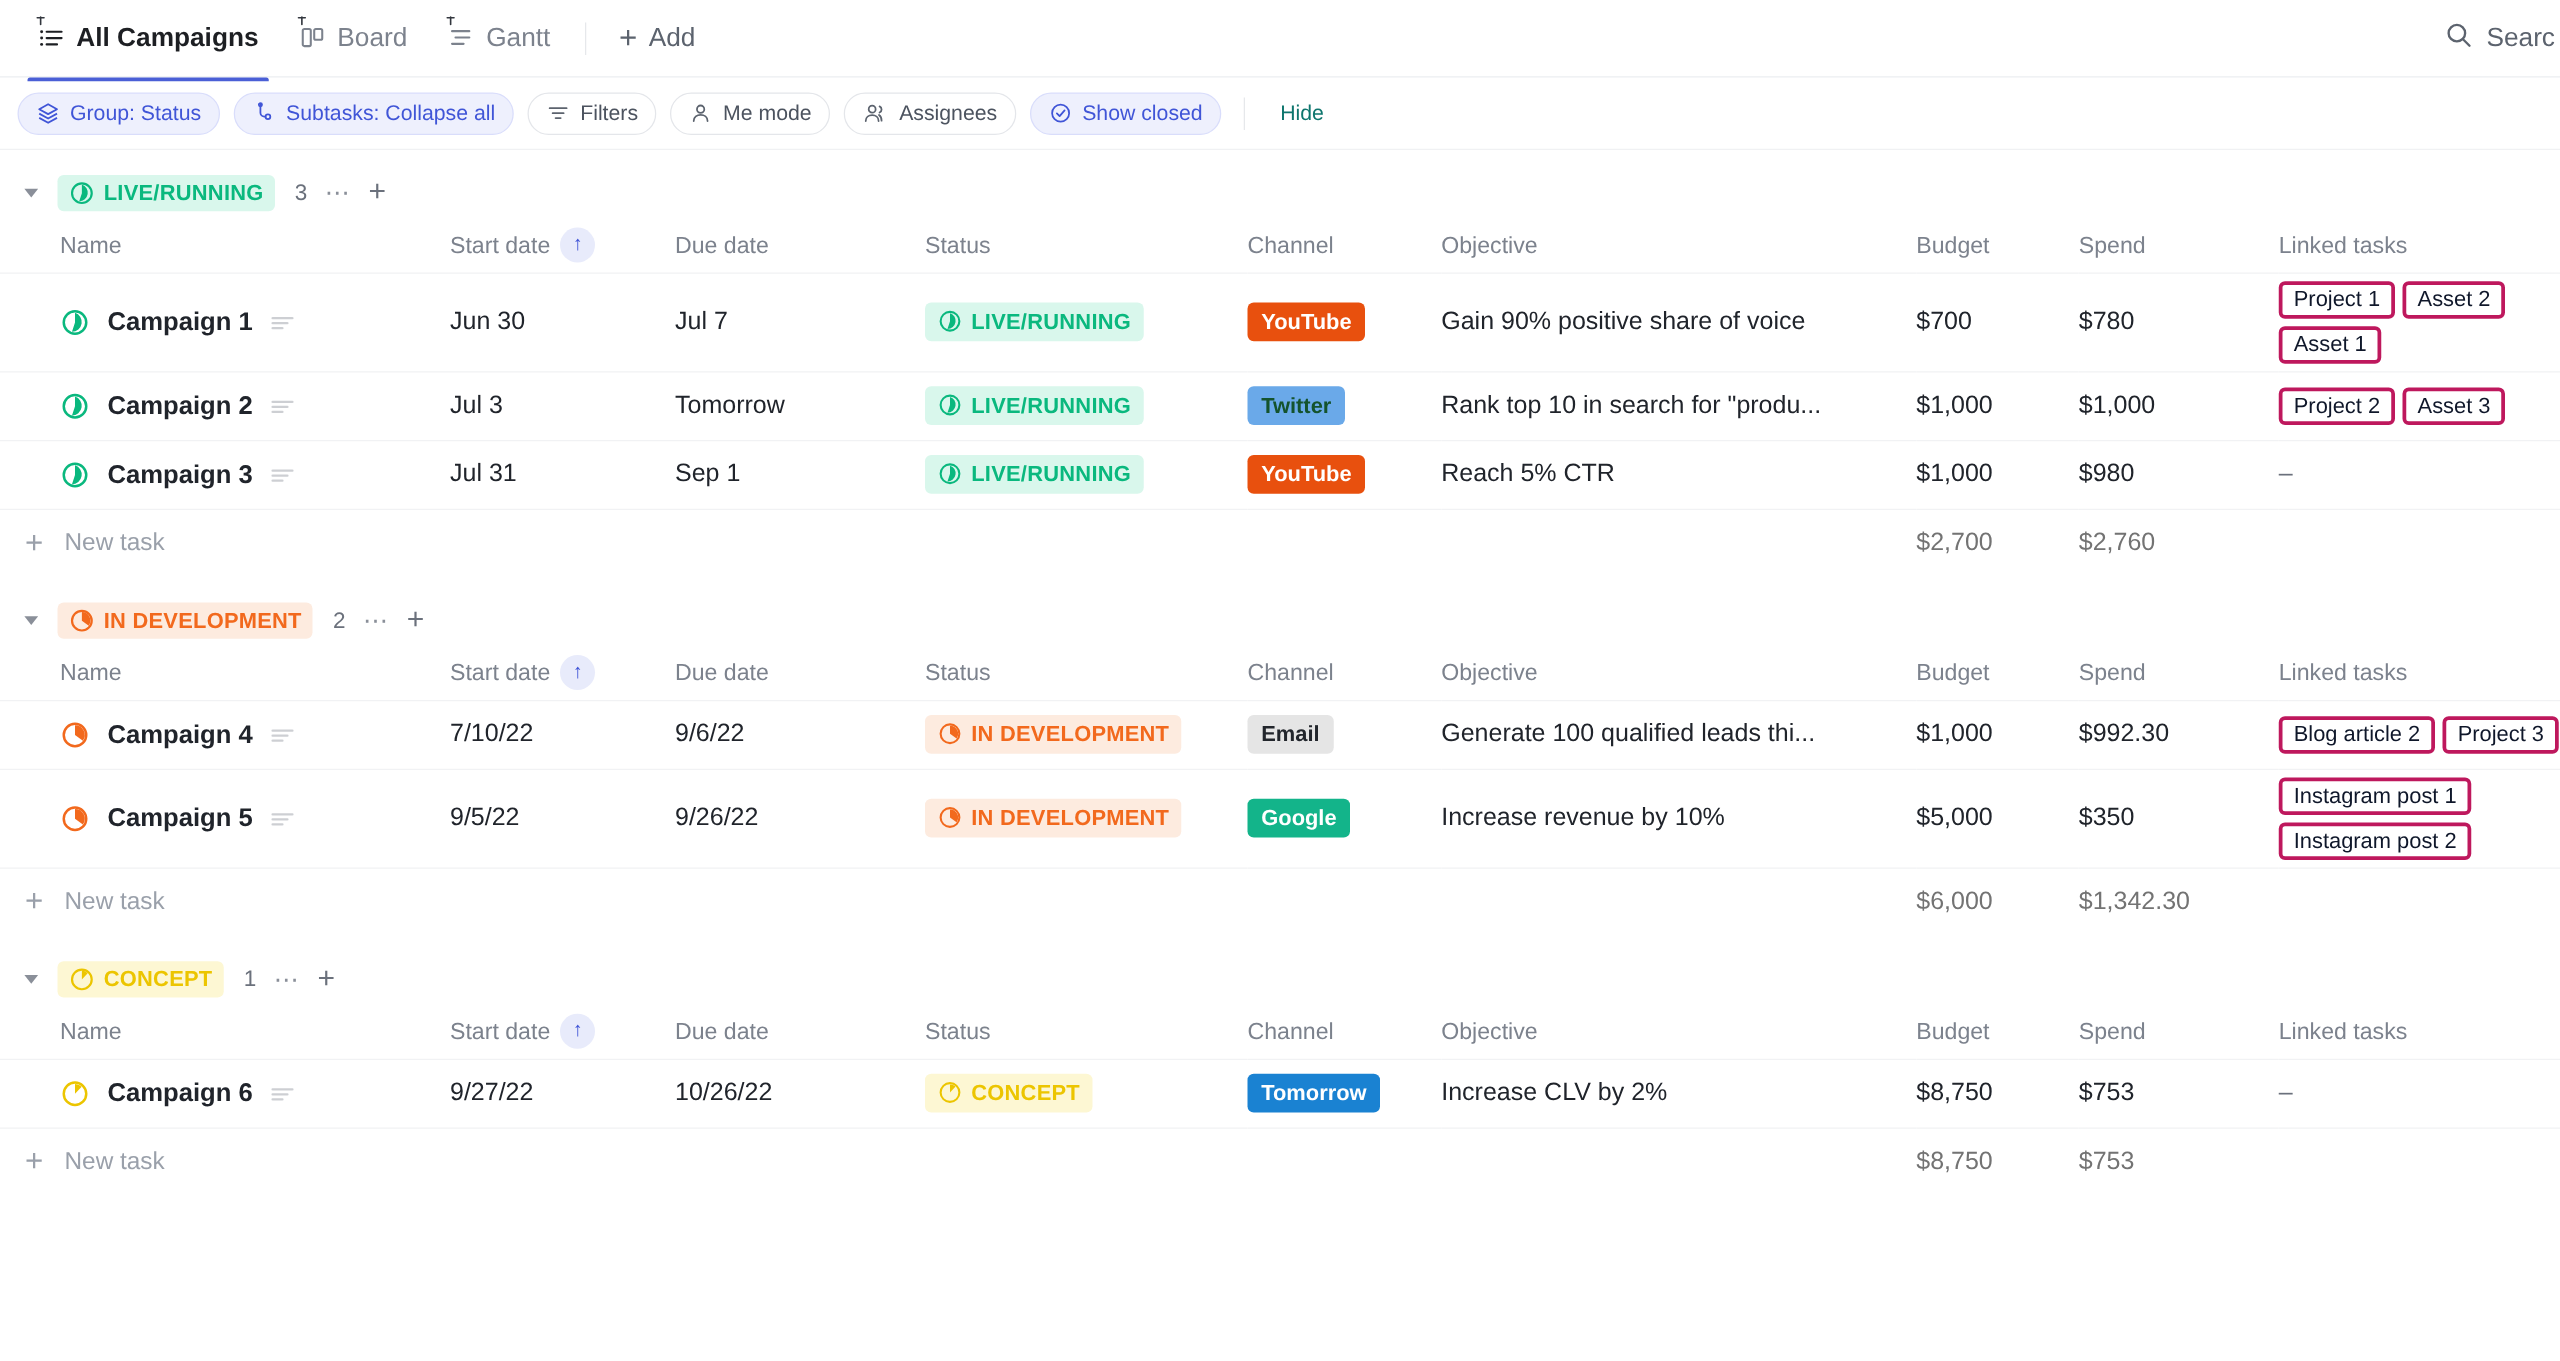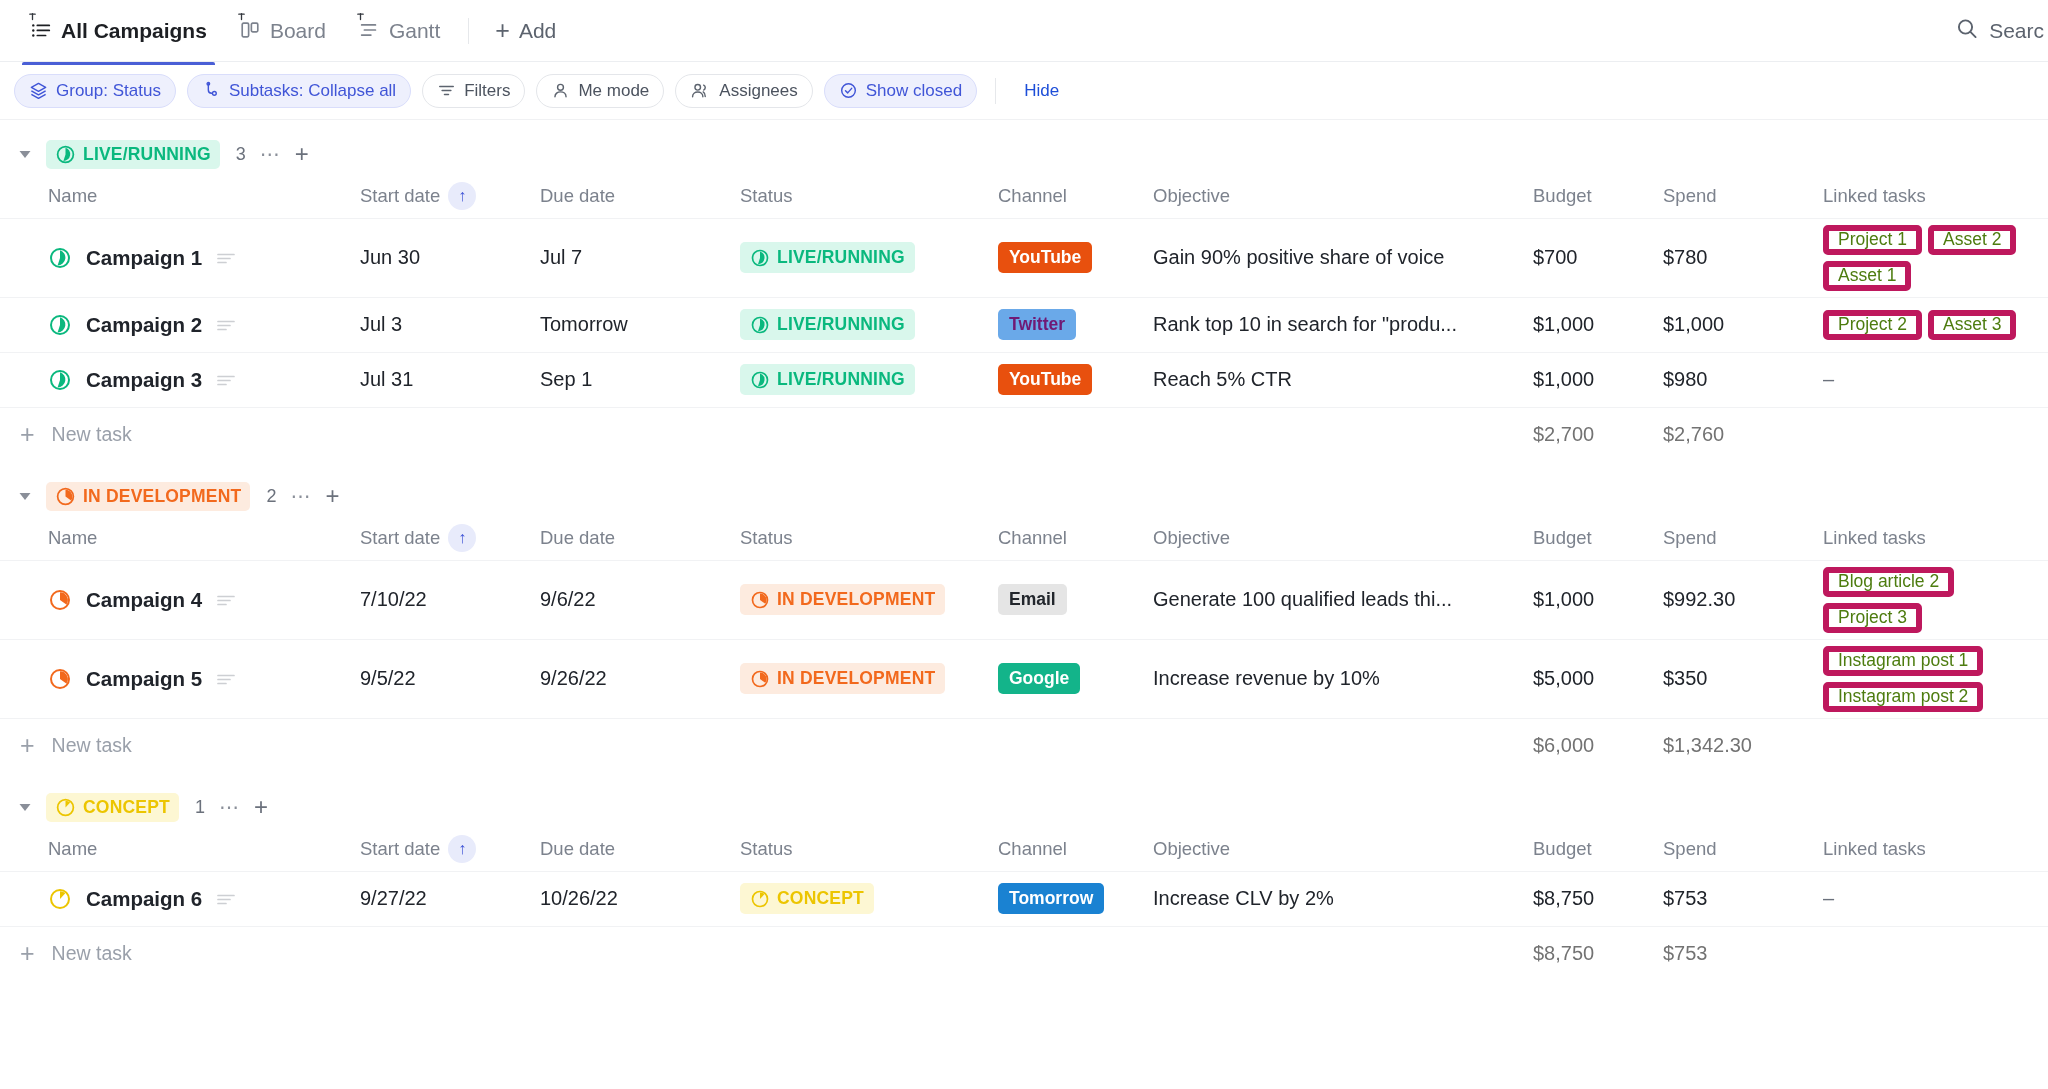--- a/index.html
+++ b/index.html
@@ -84,21 +84,21 @@
     cursor: pointer;
   }
   .pill.accent {
     background: #eef0fd;
     border-color: #d9ddfb;
     color: #4055d7;
   }
   .pill svg { display: block; }
   .tbsep { width: 1px; height: 26px; background: #e6e8eb; margin: 0 7px; }
   .hidebtn {
-    font-size: 17px; color: #1d4ed8; padding: 0 10px; cursor: pointer; text-align: right;
+    font-size: 17px; color: #0f766e; padding: 0 10px; cursor: pointer; text-align: right;
   }
 
   
   .group { padding-top: 14px; }
   .ghead {
     display: flex;
     align-items: center;
     gap: 10px;
     height: 40px;
     padding-left: 14px;
@@ -209,25 +209,25 @@
     text-overflow: ellipsis;
   }
   .linkwrap {
     display: flex; flex-wrap: wrap; gap: 6px;
   }
   .linkchip {
     display: inline-flex;
     align-items: center;
     height: 30px;
     padding: 0 9px;
-    border: 6px solid #be185d;
+    border: 3px solid #be185d;
     border-radius: 5px;
     background: #fff;
     font-size: 17.5px;
-    color: #4d7c0f;
+    color: #0f172a;
     white-space: nowrap;
   }
   .dash { color: #6b717c; font-size: 20px; }
 
   tr.newtask td { border-top: 1px solid #f1f2f4; height: 55px; }
   .newtask-cell {
     display: flex; align-items: center; gap: 17px;
     color: #9aa0aa; font-size: 19.5px; padding-left: 20px;
     cursor: pointer;
   }
@@ -518,21 +518,21 @@
           <span>
                   <svg class="clockdot" width="20" height="20" viewBox="0 0 24 24" fill="none">
       <circle cx="12" cy="12" r="9" stroke="#0ab87e" stroke-width="2"></circle>
       <path d="M12 12 L12 4.2 A7.8 7.8 0 0 1 9.589667443875408 19.418240827102196 Z" fill="#0ab87e"></path>
     </svg>
                 </span>
           <span>LIVE/RUNNING</span>
         </span>
       </td>
       <td class="c-chan">
-        <span class="chanchip" style="background:#6aa9e9;color:#701a75;">Twitter</span>
+        <span class="chanchip" style="background:#6aa9e9;color:#14532d;">Twitter</span>
       </td>
       <td class="c-obj">
               <span class="objtxt">Rank top 10 in search for "produ...</span>
             </td>
       <td class="c-budget">$1,000</td>
       <td class="c-spend">$1,000</td>
       <td class="c-linked">
               <div class="linkwrap">
                 <span class="linkchip">Project 2</span>
                 <span class="linkchip">Asset 3</span>

